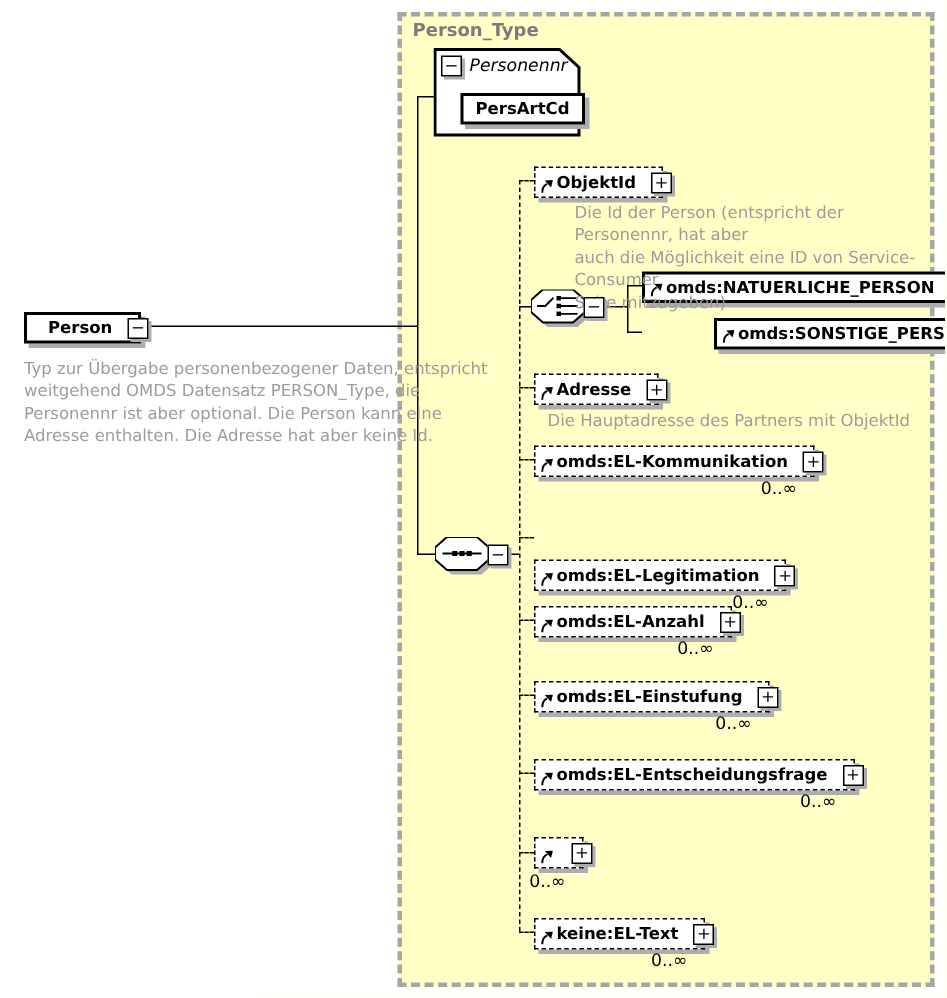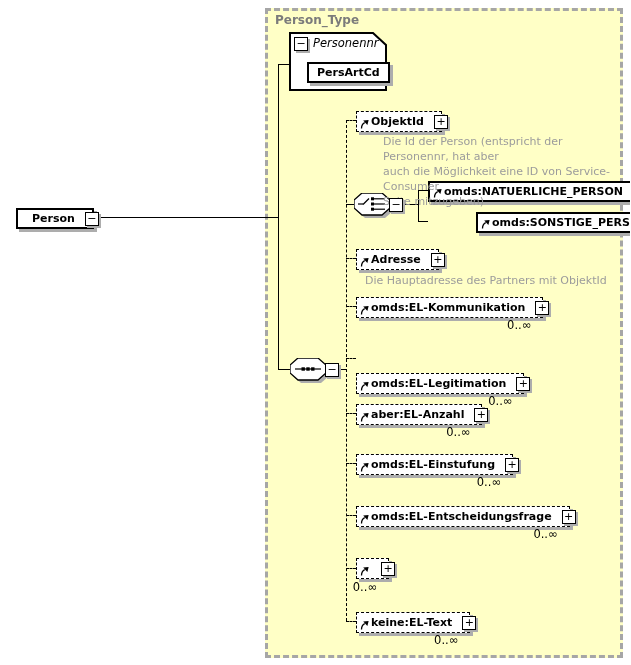--- a/index.html
+++ b/index.html
@@ -85,20 +85,24 @@
   <div class="vline" style="left:418px;top:190px;height:32px;"></div>
   <div class="hline" style="left:418px;top:190px;width:10px;"></div>
   <div class="hline" style="left:418px;top:221px;width:10px;"></div>
 
   <div class="row" style="left:16px;top:207px;">
     <div class="elbox solid">
       <span>Person</span>
       <span class="exp">−</span>
     </div>
   </div>
+  <div class="ann" style="left:16px;top:238px;">Typ zur Übergabe personenbezogener Daten, entspricht
+weitgehend OMDS Datensatz PERSON_Type, die
+Personennr ist aber optional. Die Person kann eine
+Adresse enthalten. Die Adresse hat aber keine Id.</div>
 
   <svg class="hexwrap" style="left:289px;top:32px;" width="99" height="60" viewBox="0 0 99 60">
     <polygon points="1,1 84,1 97,13 97,58 1,58" fill="#ffffff" stroke="#000000" stroke-width="2"></polygon>
   </svg>
   <div class="minusbox" style="left:294px;top:37px;">−</div>
   <div class="attrlabel" style="left:313px;top:36px;">Personennr</div>
   <div class="row" style="left:307px;top:61px;">
     <div class="elbox solid plain">
       <span>PersArtCd</span>
     </div>
@@ -198,21 +202,21 @@
     </div>
     <span class="mult">0..∞</span>
   </div>
 
   <div class="row" style="left:356px;top:403px;">
     <div class="elbox">
       <svg class="refarrow" width="9" height="9" viewBox="0 0 9 9">
         <path d="M1.5,8.5 Q1.5,4 4.8,2.6" fill="none" stroke="#000" stroke-width="1.3"></path>
         <polygon points="3.2,0.4 8.6,0 7.4,5" fill="#000"></polygon>
       </svg>
-      <span>aber:EL-Anzahl</span>
+      <span>omds:EL-Anzahl</span>
       <span class="exp">+</span>
     </div>
     <span class="mult">0..∞</span>
   </div>
 
   <div class="row" style="left:356px;top:453px;">
     <div class="elbox">
       <svg class="refarrow" width="9" height="9" viewBox="0 0 9 9">
         <path d="M1.5,8.5 Q1.5,4 4.8,2.6" fill="none" stroke="#000" stroke-width="1.3"></path>
         <polygon points="3.2,0.4 8.6,0 7.4,5" fill="#000"></polygon>

